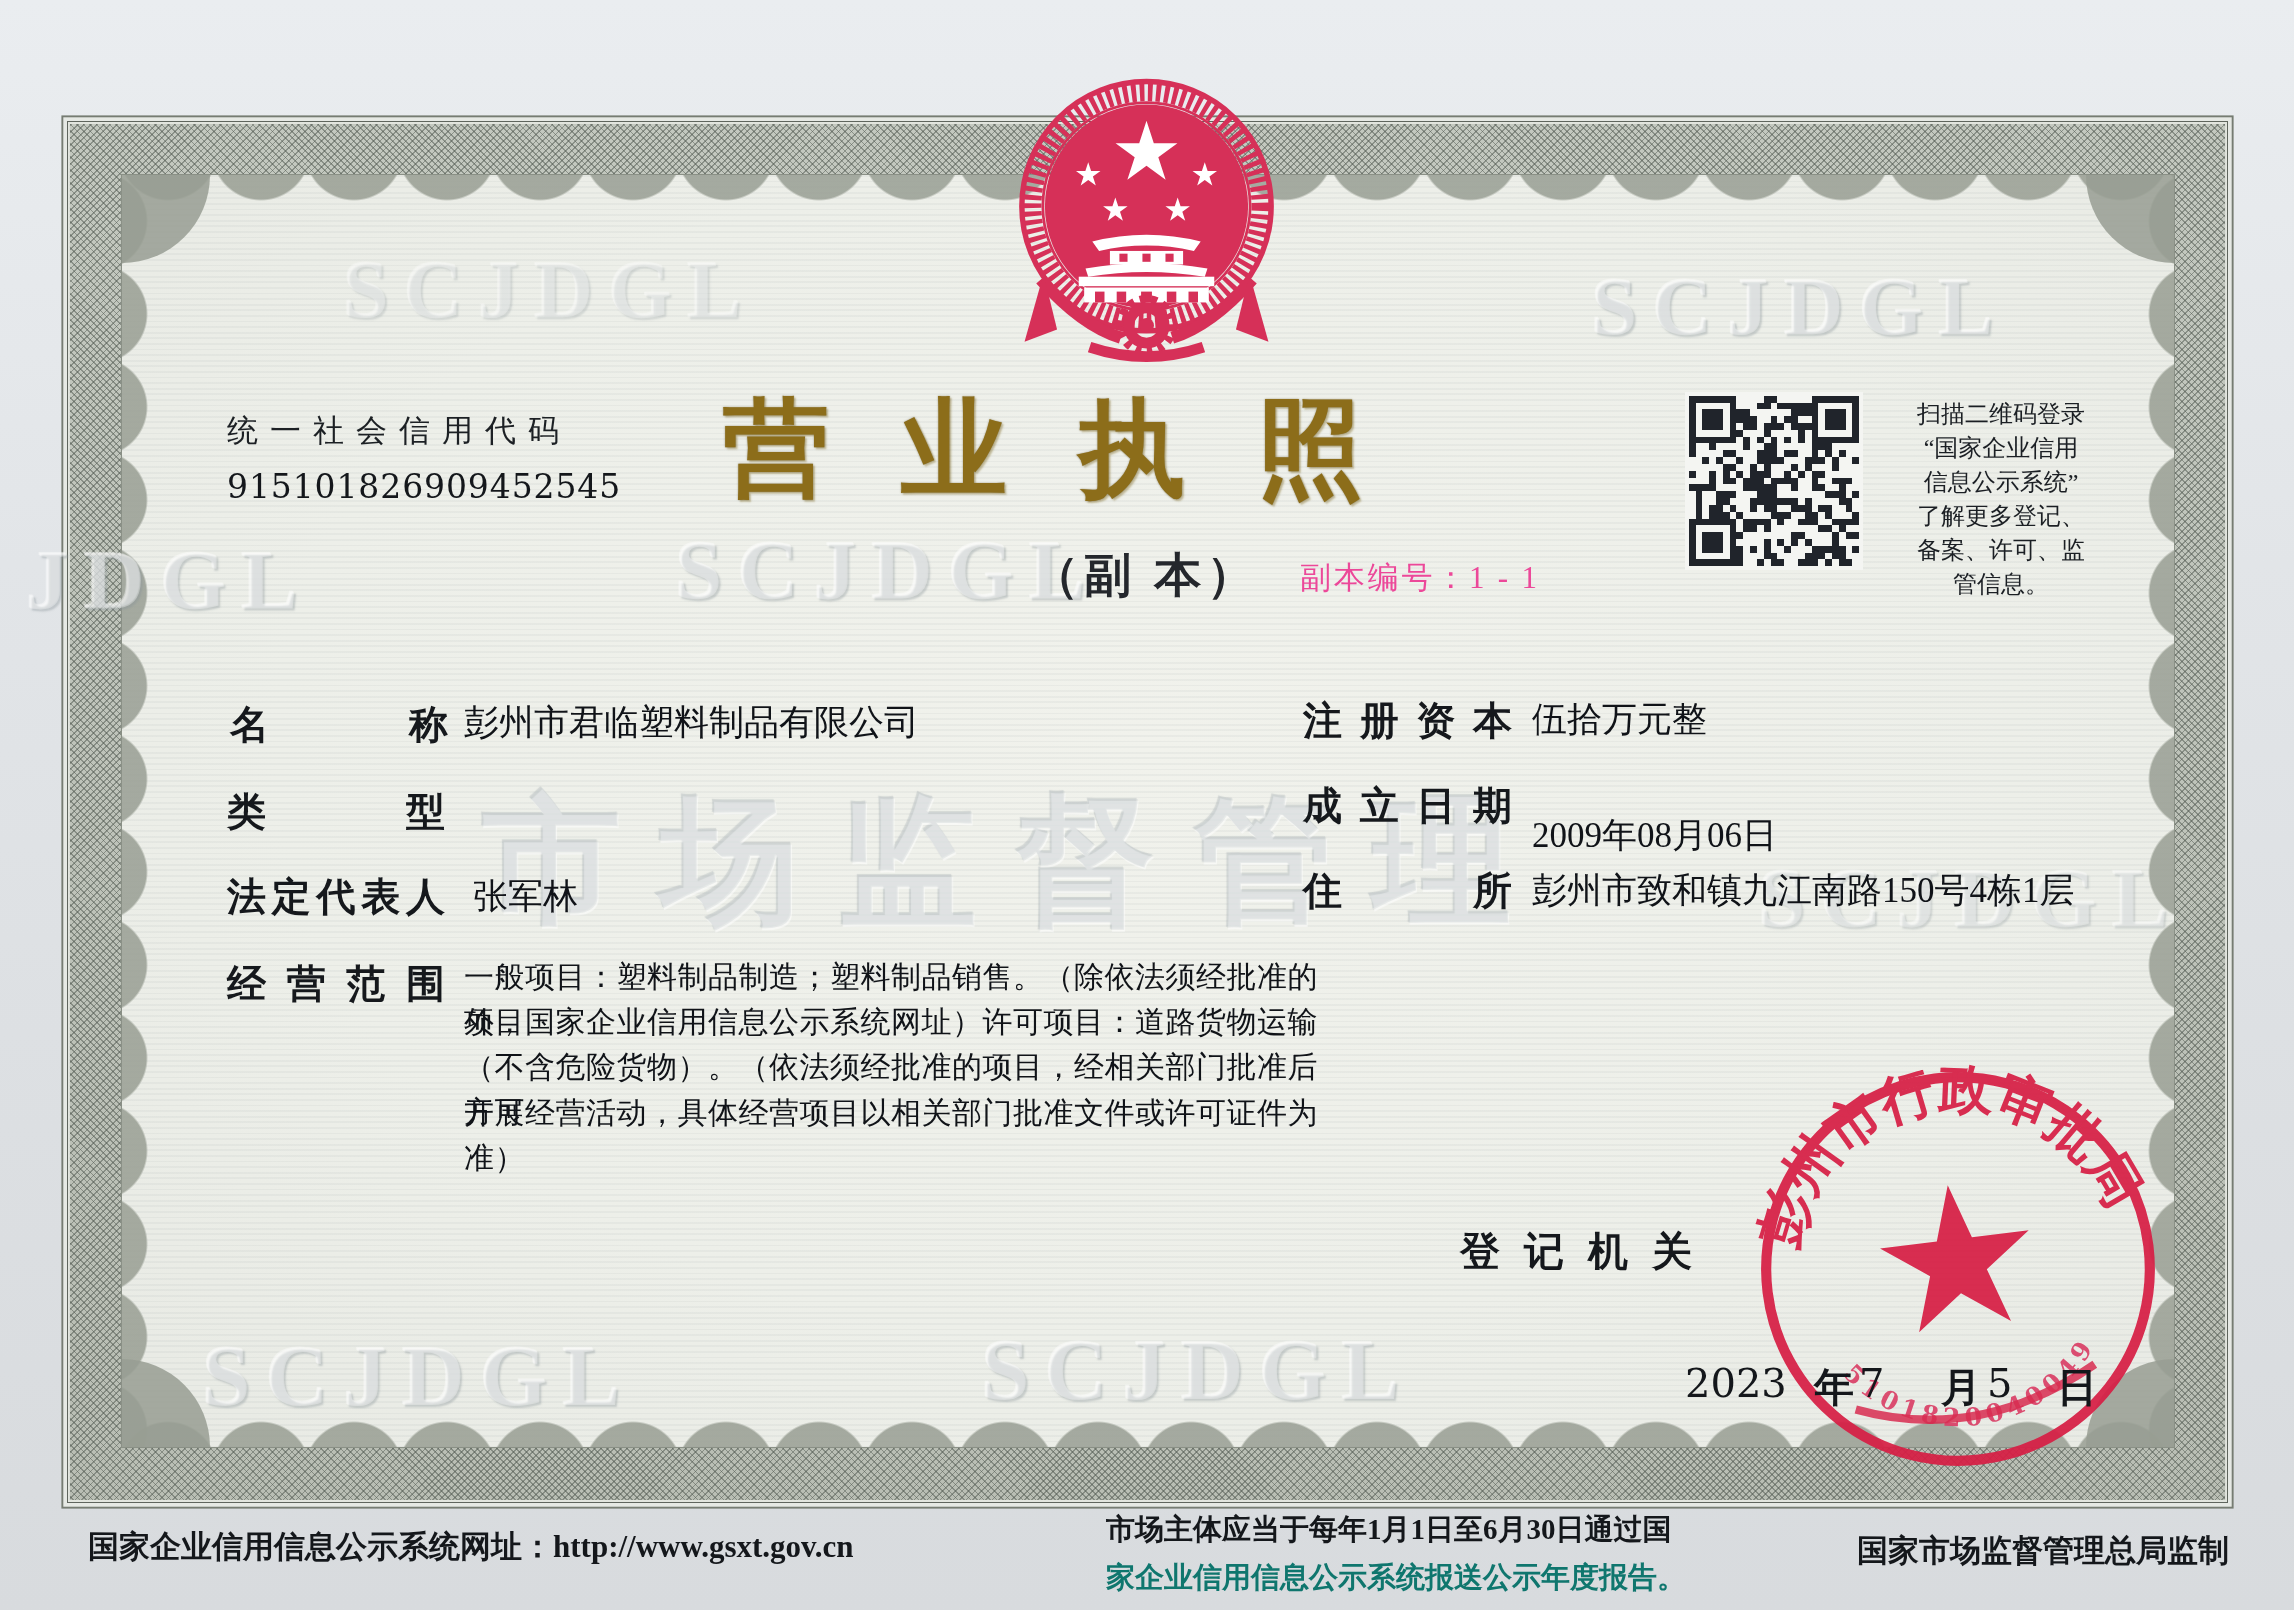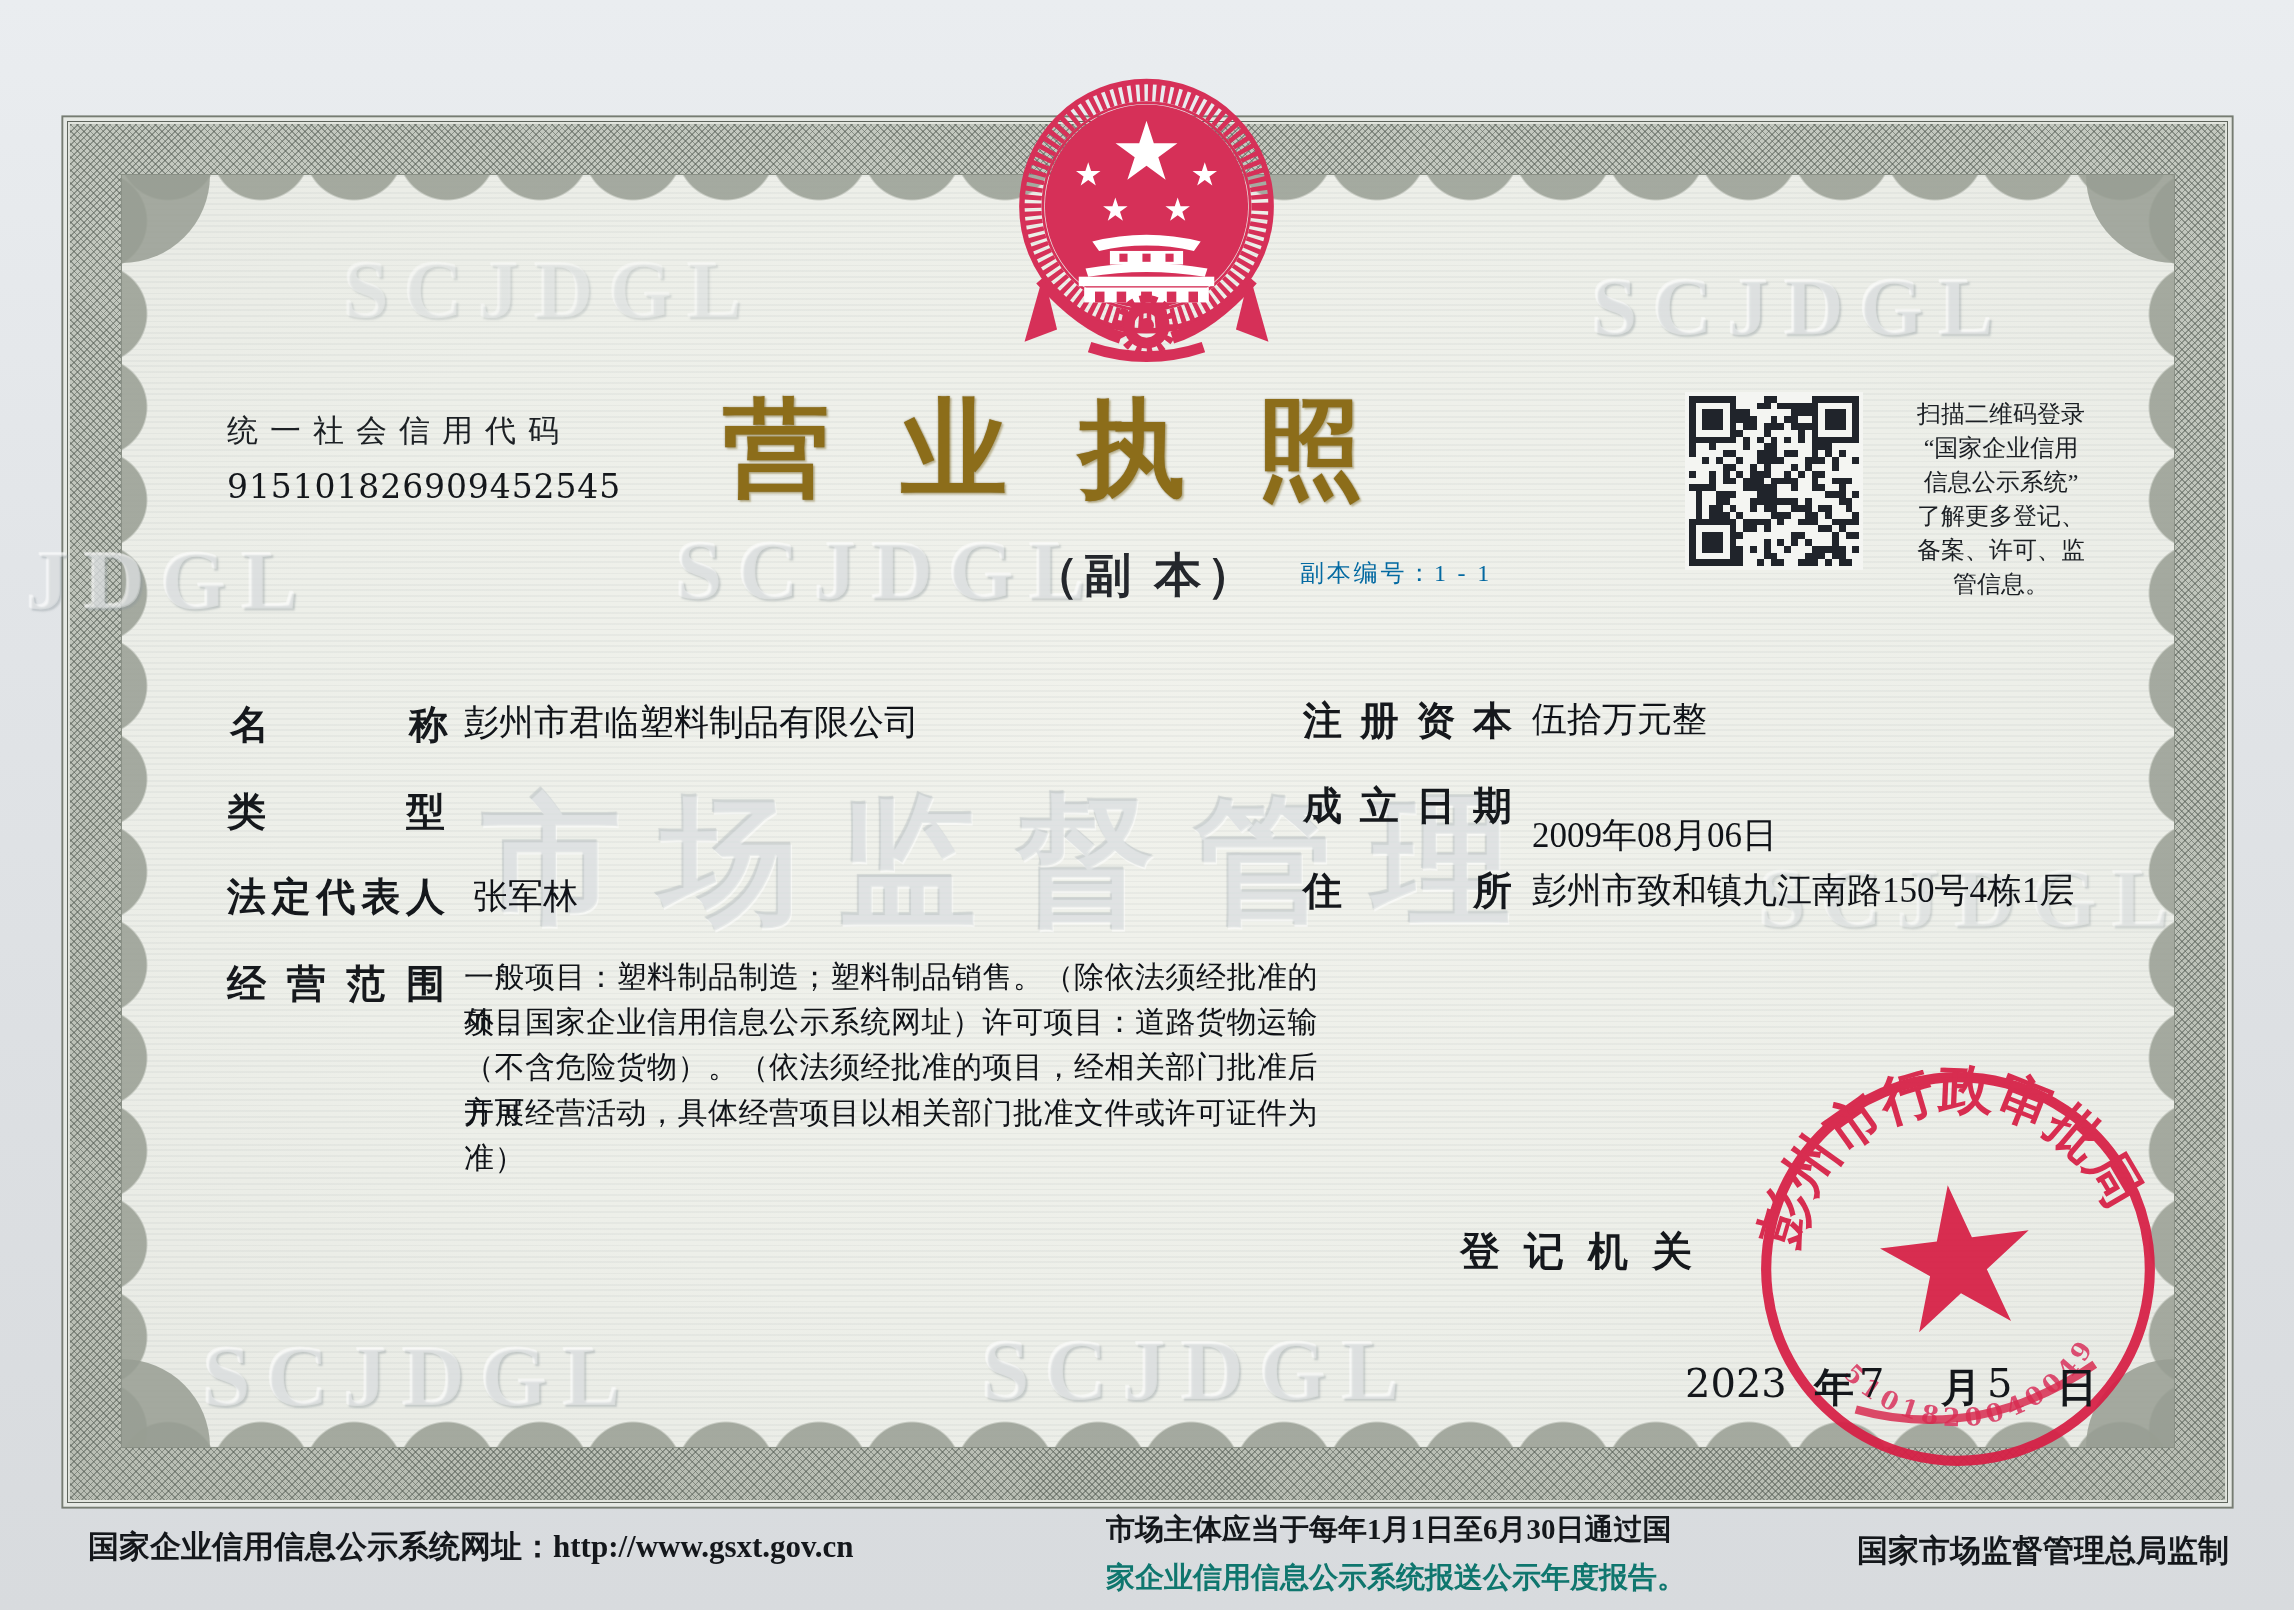--- a/index.html
+++ b/index.html
@@ -63,21 +63,21 @@
   }
 
   
   .t{position:absolute;z-index:3;}
   .credit-label{left:227px;top:410px;font-size:31px;letter-spacing:12px;color:#1c2024;}
   .credit-code{left:227px;top:467px;font-size:33px;letter-spacing:0.9px;font-family:"DejaVu Serif","Liberation Serif",serif;color:#14171b;}
   .title{left:723px;top:378px;width:863px;text-align:left;font-family:Liberation Serif, serif;}
   .title span{font-size:106px;font-weight:700;letter-spacing:72px;margin-right:-72px;color:#8c6d1a;
     text-shadow:0 0 1.9px rgba(73,55,8,.55), 1.9px 1.9px 1.9px rgba(120,96,20,.35);}
   .subtitle{left:997px;top:544px;width:297px;text-align:center;font-size:47px;font-weight:700;color:#24272c;letter-spacing:5.6px;}
-  .copyno{left:1300px;top:557px;font-size:24px;color:#0369a1;letter-spacing:2.8px;}
+  .copyno{left:1300px;top:557px;font-size:31px;color:#ec4899;letter-spacing:2.8px;}
 
   .flabel{display:inline-block;width:218px;text-align:justify;text-align-last:justify;font-size:39px;font-weight:600;color:#15181c;}
   .flabel.right{width:209px;}
   .fvalue{font-size:35px;color:#101318;}
   .scope-line{position:absolute;left:464px;width:863px;font-size:30px;line-height:45px;color:#101318;letter-spacing:0.5px;}
 
   .qr{position:absolute;left:1685px;top:392px;width:178px;height:178px;z-index:3;
       display:grid;grid-template-columns:repeat(25,1fr);grid-template-rows:repeat(25,1fr);
       background:#f4f5f2;padding:3.7px;box-sizing:border-box;}
   .qc{background:transparent;}

